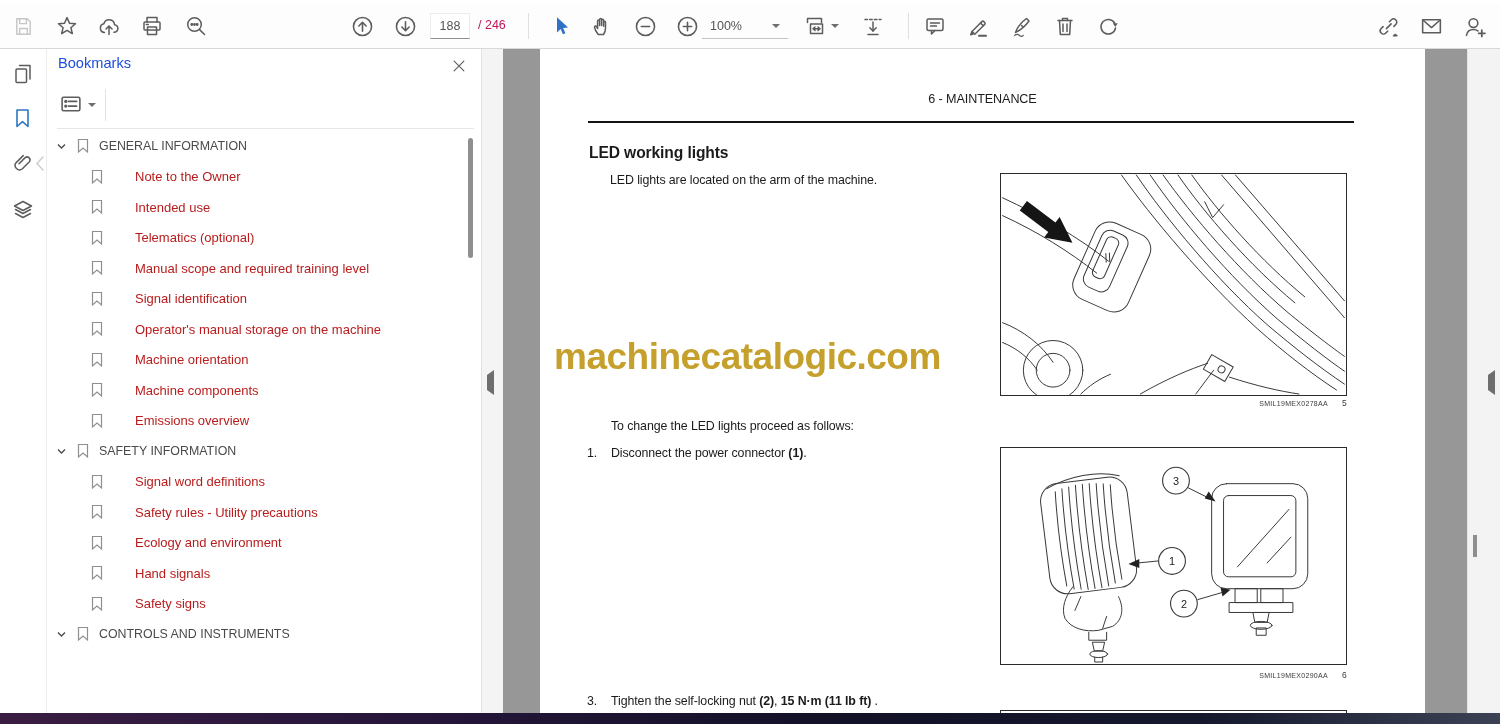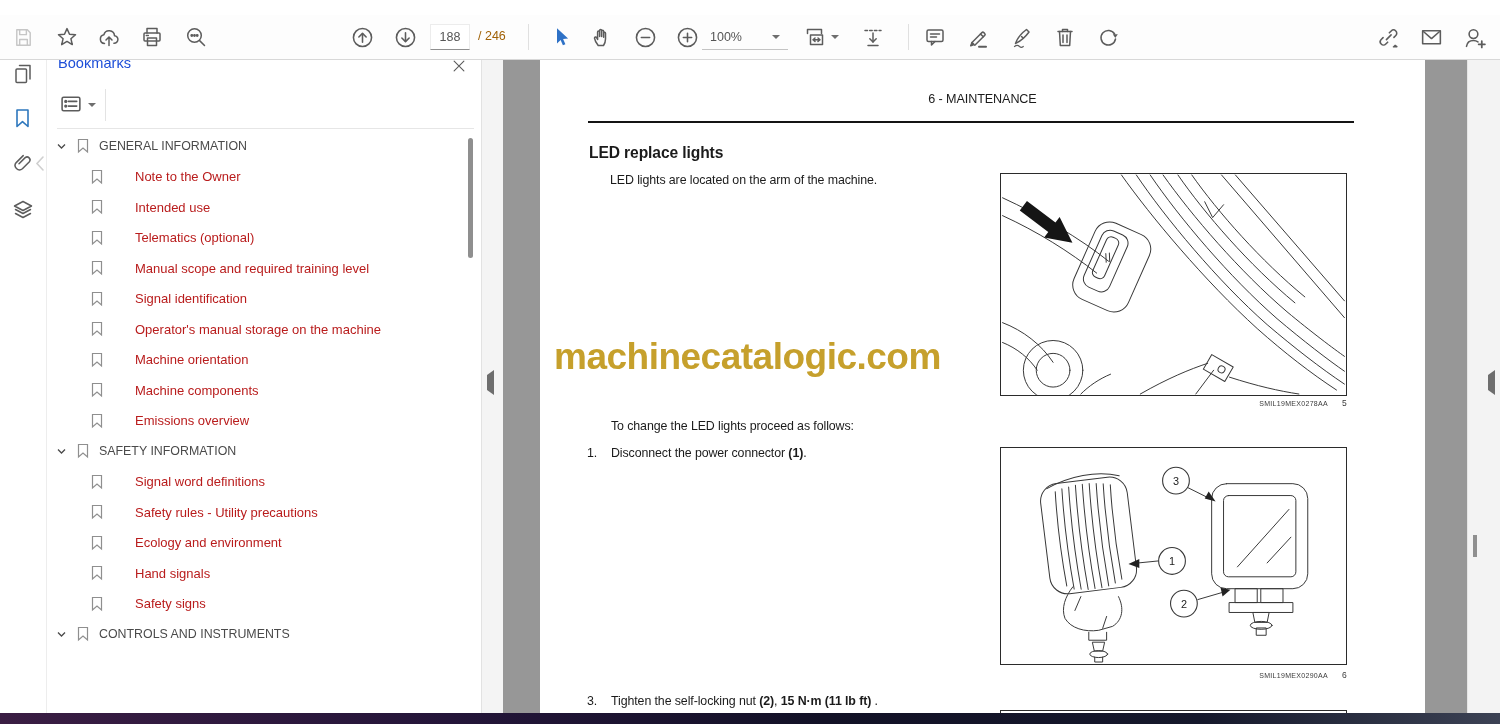--- a/index.html
+++ b/index.html
@@ -1,32 +1,32 @@
 <!DOCTYPE html>
 <html><head>
 <meta charset="utf-8">
 <style>
   * { margin:0; padding:0; box-sizing:border-box; }
   html,body { width:1500px; height:724px; overflow:hidden; background:#fff;
     font-family:"Liberation Sans", sans-serif; }
   .app { position:relative; width:1500px; height:724px; }
 
   
-  .toolbar { position:absolute; left:0; top:15px; width:1500px; height:45px;
+  .toolbar { position:absolute; left:0; top:4px; width:1500px; height:45px;
     background:#fdfdfd; border-bottom:1px solid #d8d8d8; z-index:5; }
   .tbtn { position:absolute; top:8px; width:28px; height:28px; display:flex;
     align-items:center; justify-content:center; background:transparent; border:none; cursor:pointer; }
   .tbtn svg { display:block; }
   .ic { fill:none; stroke:#5c5c5c; stroke-width:1.5; stroke-linecap:round; stroke-linejoin:round; }
   .ic-dis { stroke:#c6c6c6; }
   .tb-divider { position:absolute; top:9px; width:1px; height:26px; background:#e0e0e0; }
   .page-box { position:absolute; left:430px; top:9px; width:40px; height:26px;
     background:#fff; border:1px solid #ececec; border-bottom:1px solid #8f8f8f;
     font-size:12.5px; color:#555; text-align:center; }
-  .page-total { position:absolute; left:478px; top:14px; font-size:12.5px; color:#a16207; }
+  .page-total { position:absolute; left:478px; top:14px; font-size:12.5px; color:#be185d; }
   .zoomctl { position:absolute; left:702px; top:10px; width:86px; height:25px;
     border:none; background:transparent; border-bottom:1px solid #c4c4c4; display:flex;
     align-items:center; justify-content:space-between; padding:0 8px; font-size:12.5px; color:#555; cursor:pointer; }
   .caret-down { width:0; height:0; border-left:4px solid transparent;
     border-right:4px solid transparent; border-top:4.5px solid #6e6e6e; }
   .fitbtn { width:42px !important; gap:4px; }
 
   
   .strip { position:absolute; left:0; top:45px; width:47px; height:679px;
     background:#fff; border-right:1px solid #ededed; z-index:4; }
@@ -474,21 +474,21 @@
   </aside>
 
   <div class="collapse-strip">
     <button class="cstrip-btn"><span class="tri-left"></span></button>
   </div>
 
   <main class="doc-area">
     <div class="page">
       <div class="pg-header">6 - MAINTENANCE</div>
       <div class="pg-rule"></div>
-      <div class="pg-title">LED replace lights</div>
+      <div class="pg-title">LED working lights</div>
       <div class="pg-intro">LED lights are located on the arm of the machine.</div>
       <div class="watermark">machinecatalogic.com</div>
       <div class="pg-lead">To change the LED lights proceed as follows:</div>
 
       <div class="step" style="top:400px"><span class="num">1.</span><span class="txt"><span>Disconnect the power connector </span><b>(1)</b><span>.</span></span></div>
       <div class="step" style="top:648px"><span class="num">3.</span><span class="txt"><span>Tighten the self-locking nut </span><b>(2)</b><span>, </span><b>15 N·m (11 lb ft)</b><span> .</span></span></div>
 
       <div class="figure" style="top:128px;height:223px">
         <svg width="345" height="221" viewBox="0 0 347 223">
           <g class="fig-line">

